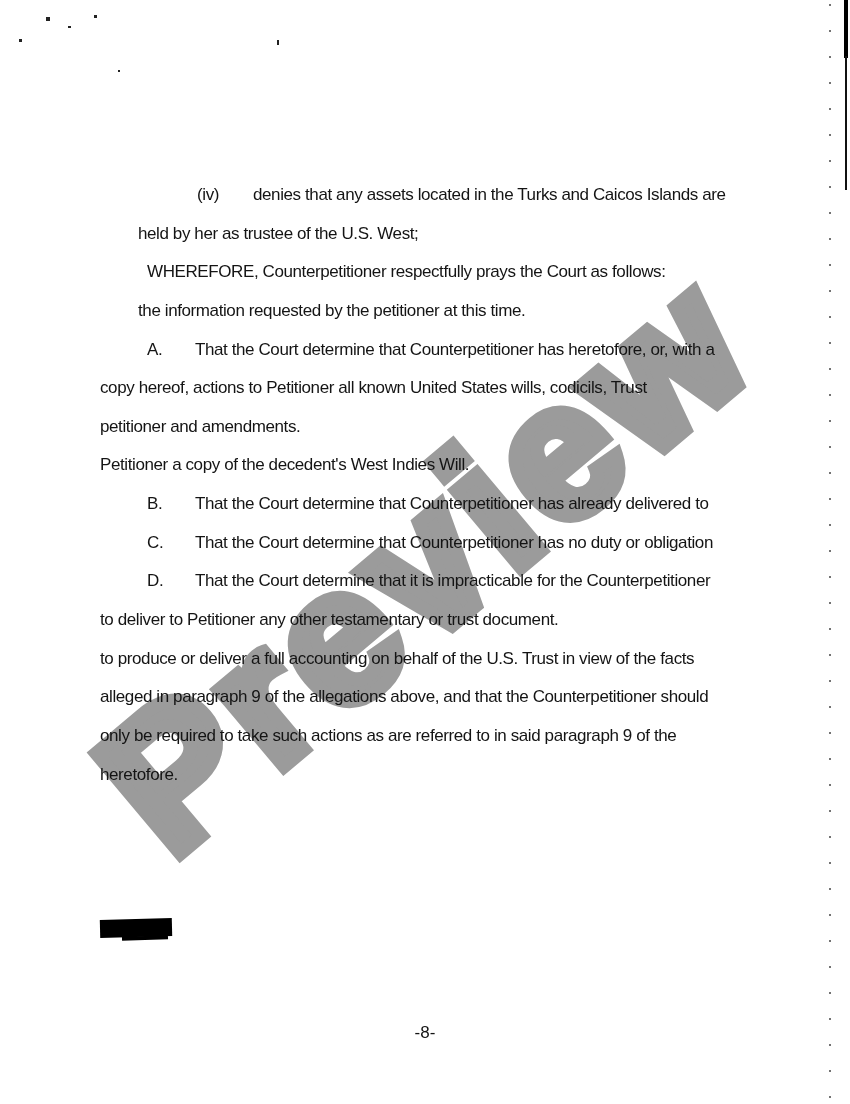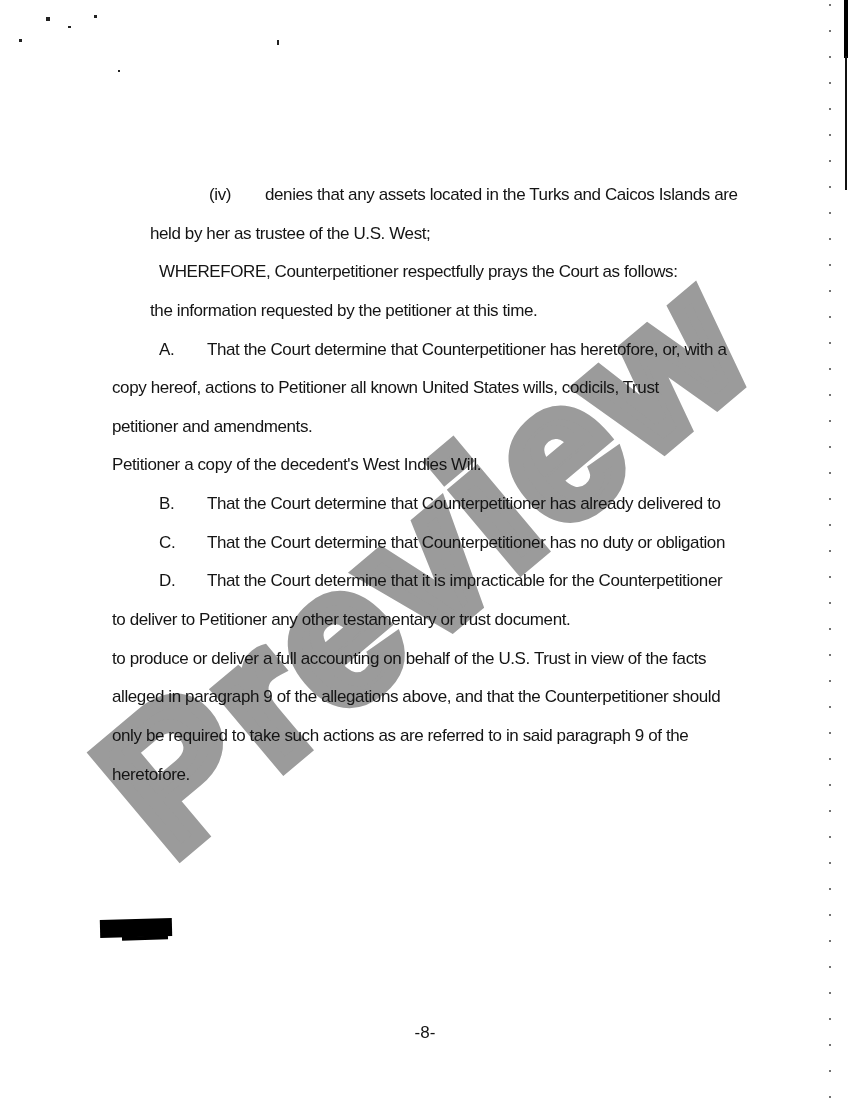--- a/index.html
+++ b/index.html
@@ -28,21 +28,21 @@
     -webkit-text-stroke: 14px #9b9b9b;
     letter-spacing: 8px;
     white-space: nowrap;
     z-index: 1;
     user-select: none;
   }
 
   
   .textblock {
     position: absolute;
-    left: 112px;
+    left: 100px;
     top: 176px;
     width: 660px;
     z-index: 2;
     color: #141414;
     font-size: 17px;
     letter-spacing: -0.4px;
   }
   .ln {
     height: 38.65px;
     line-height: 38.65px;

